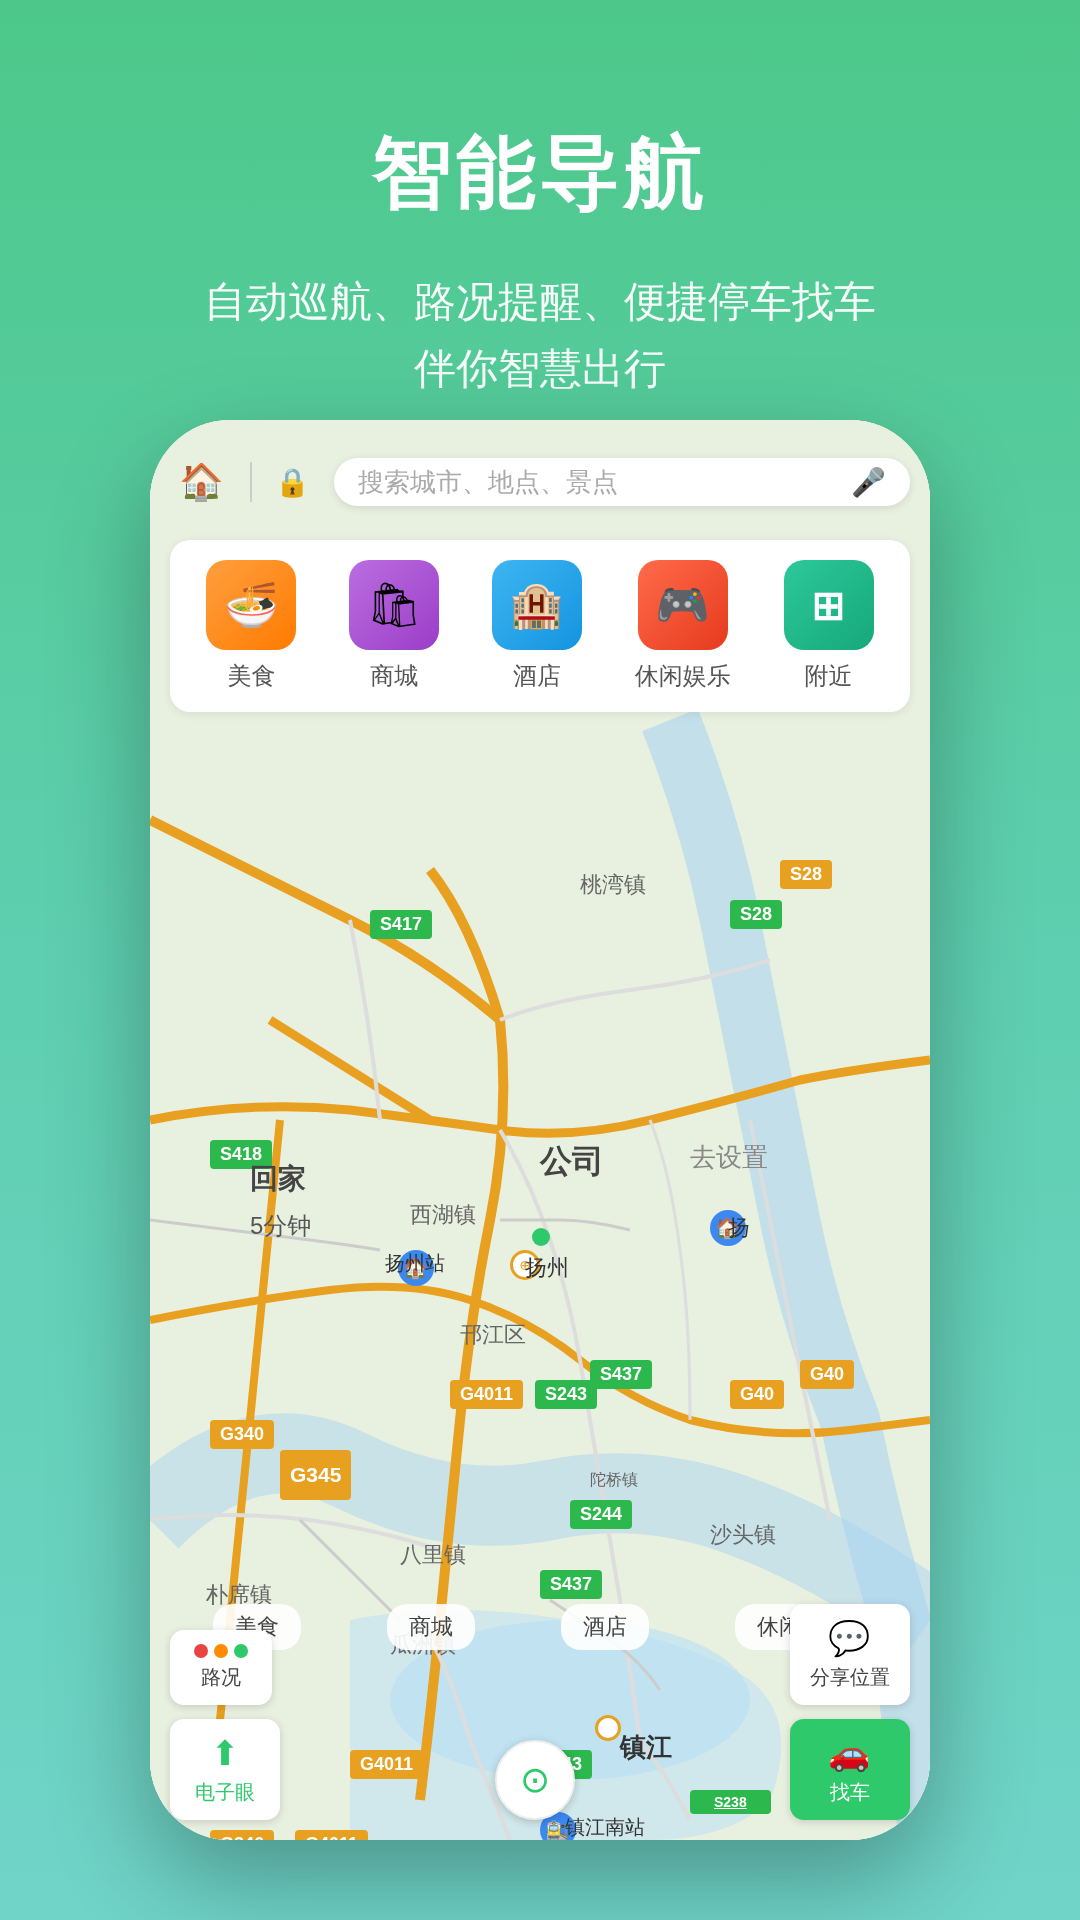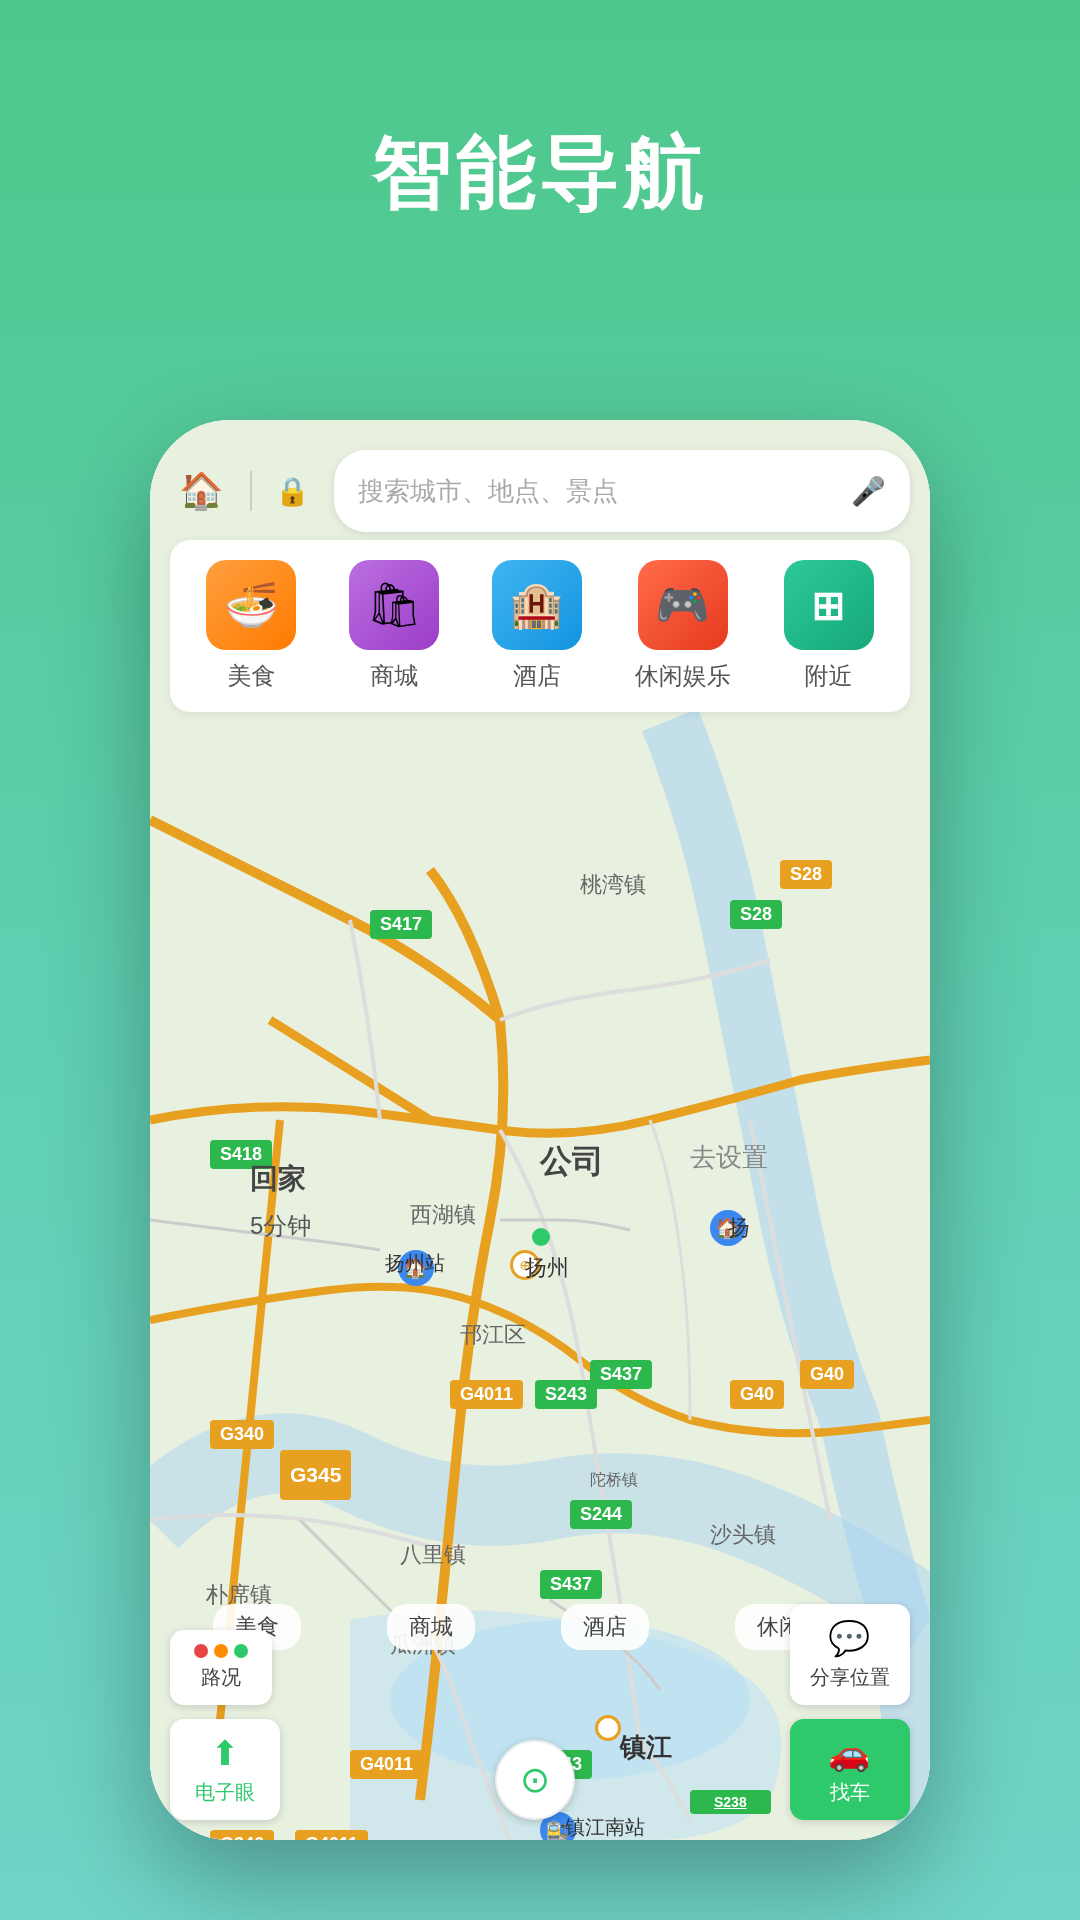--- a/index.html
+++ b/index.html
@@ -110,21 +110,21 @@
       align-items: center;
       justify-content: center;
       flex-shrink: 0;
     }
     .lock-icon {
       font-size: 28px;
       color: #3a9e5f;
     }
     .search-input-box {
       flex: 1;
-      height: 82px;
+      height: 48px;
       background: white;
       border-radius: 32px;
       display: flex;
       align-items: center;
       padding: 0 24px;
       box-shadow: 0 2px 8px rgba(0,0,0,0.1);
     }
     .search-placeholder {
       flex: 1;
       font-size: 26px;
@@ -341,20 +341,24 @@
       width: 100%;
       height: 100%;
       pointer-events: none;
     }
   </style>
 </head>
 <body>
 
 <div class="header-area">
   <h1 class="main-title">智能导航</h1>
+  <p class="sub-title">
+    <span>自动巡航、路况提醒、便捷停车找车</span><br>
+    <span>伴你智慧出行</span>
+  </p>
 </div>
 
 <div class="phone-mockup">
   <div class="phone-screen">
 
     <div class="map-bg">
 
       <svg class="map-svg route-overlay" viewBox="0 0 780 1420" xmlns="http://www.w3.org/2000/svg">
 
         <path d="M520,300 Q560,400 580,500 Q610,650 640,800 Q660,900 700,1000 Q720,1100 750,1200 Q760,1300 780,1420" stroke="#a8d4f0" stroke-width="60" fill="none" opacity="0.6"></path>

